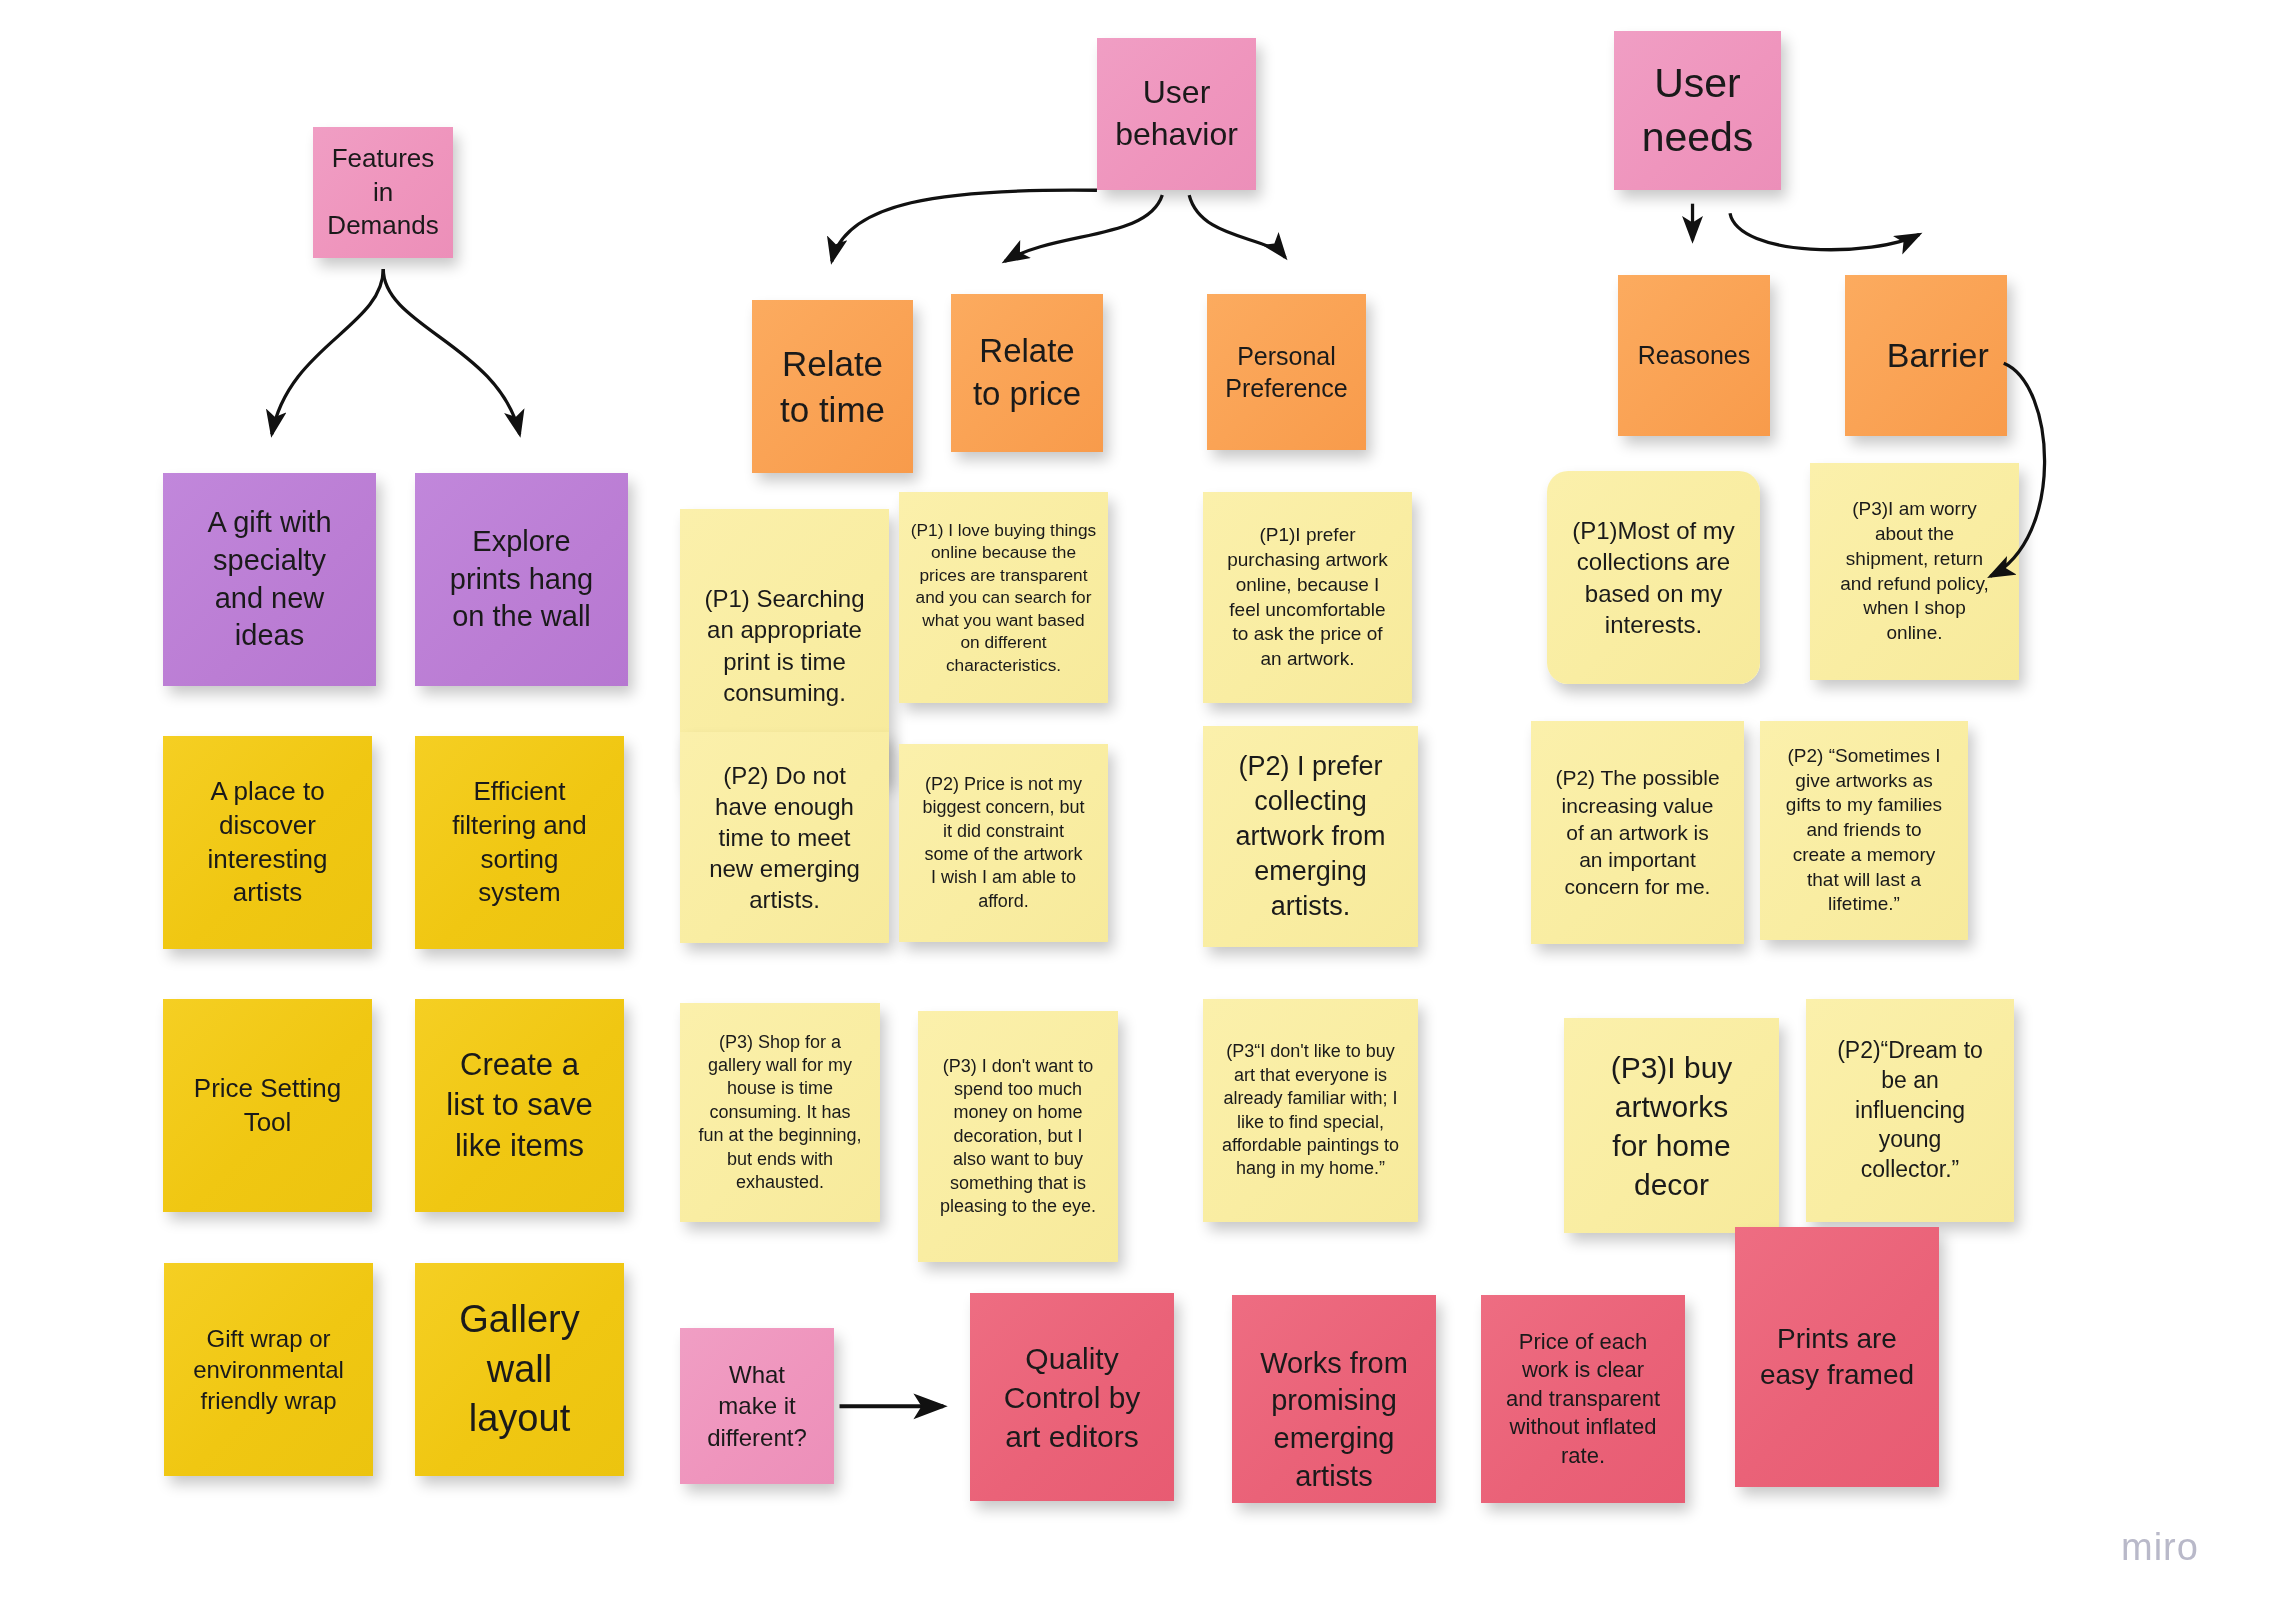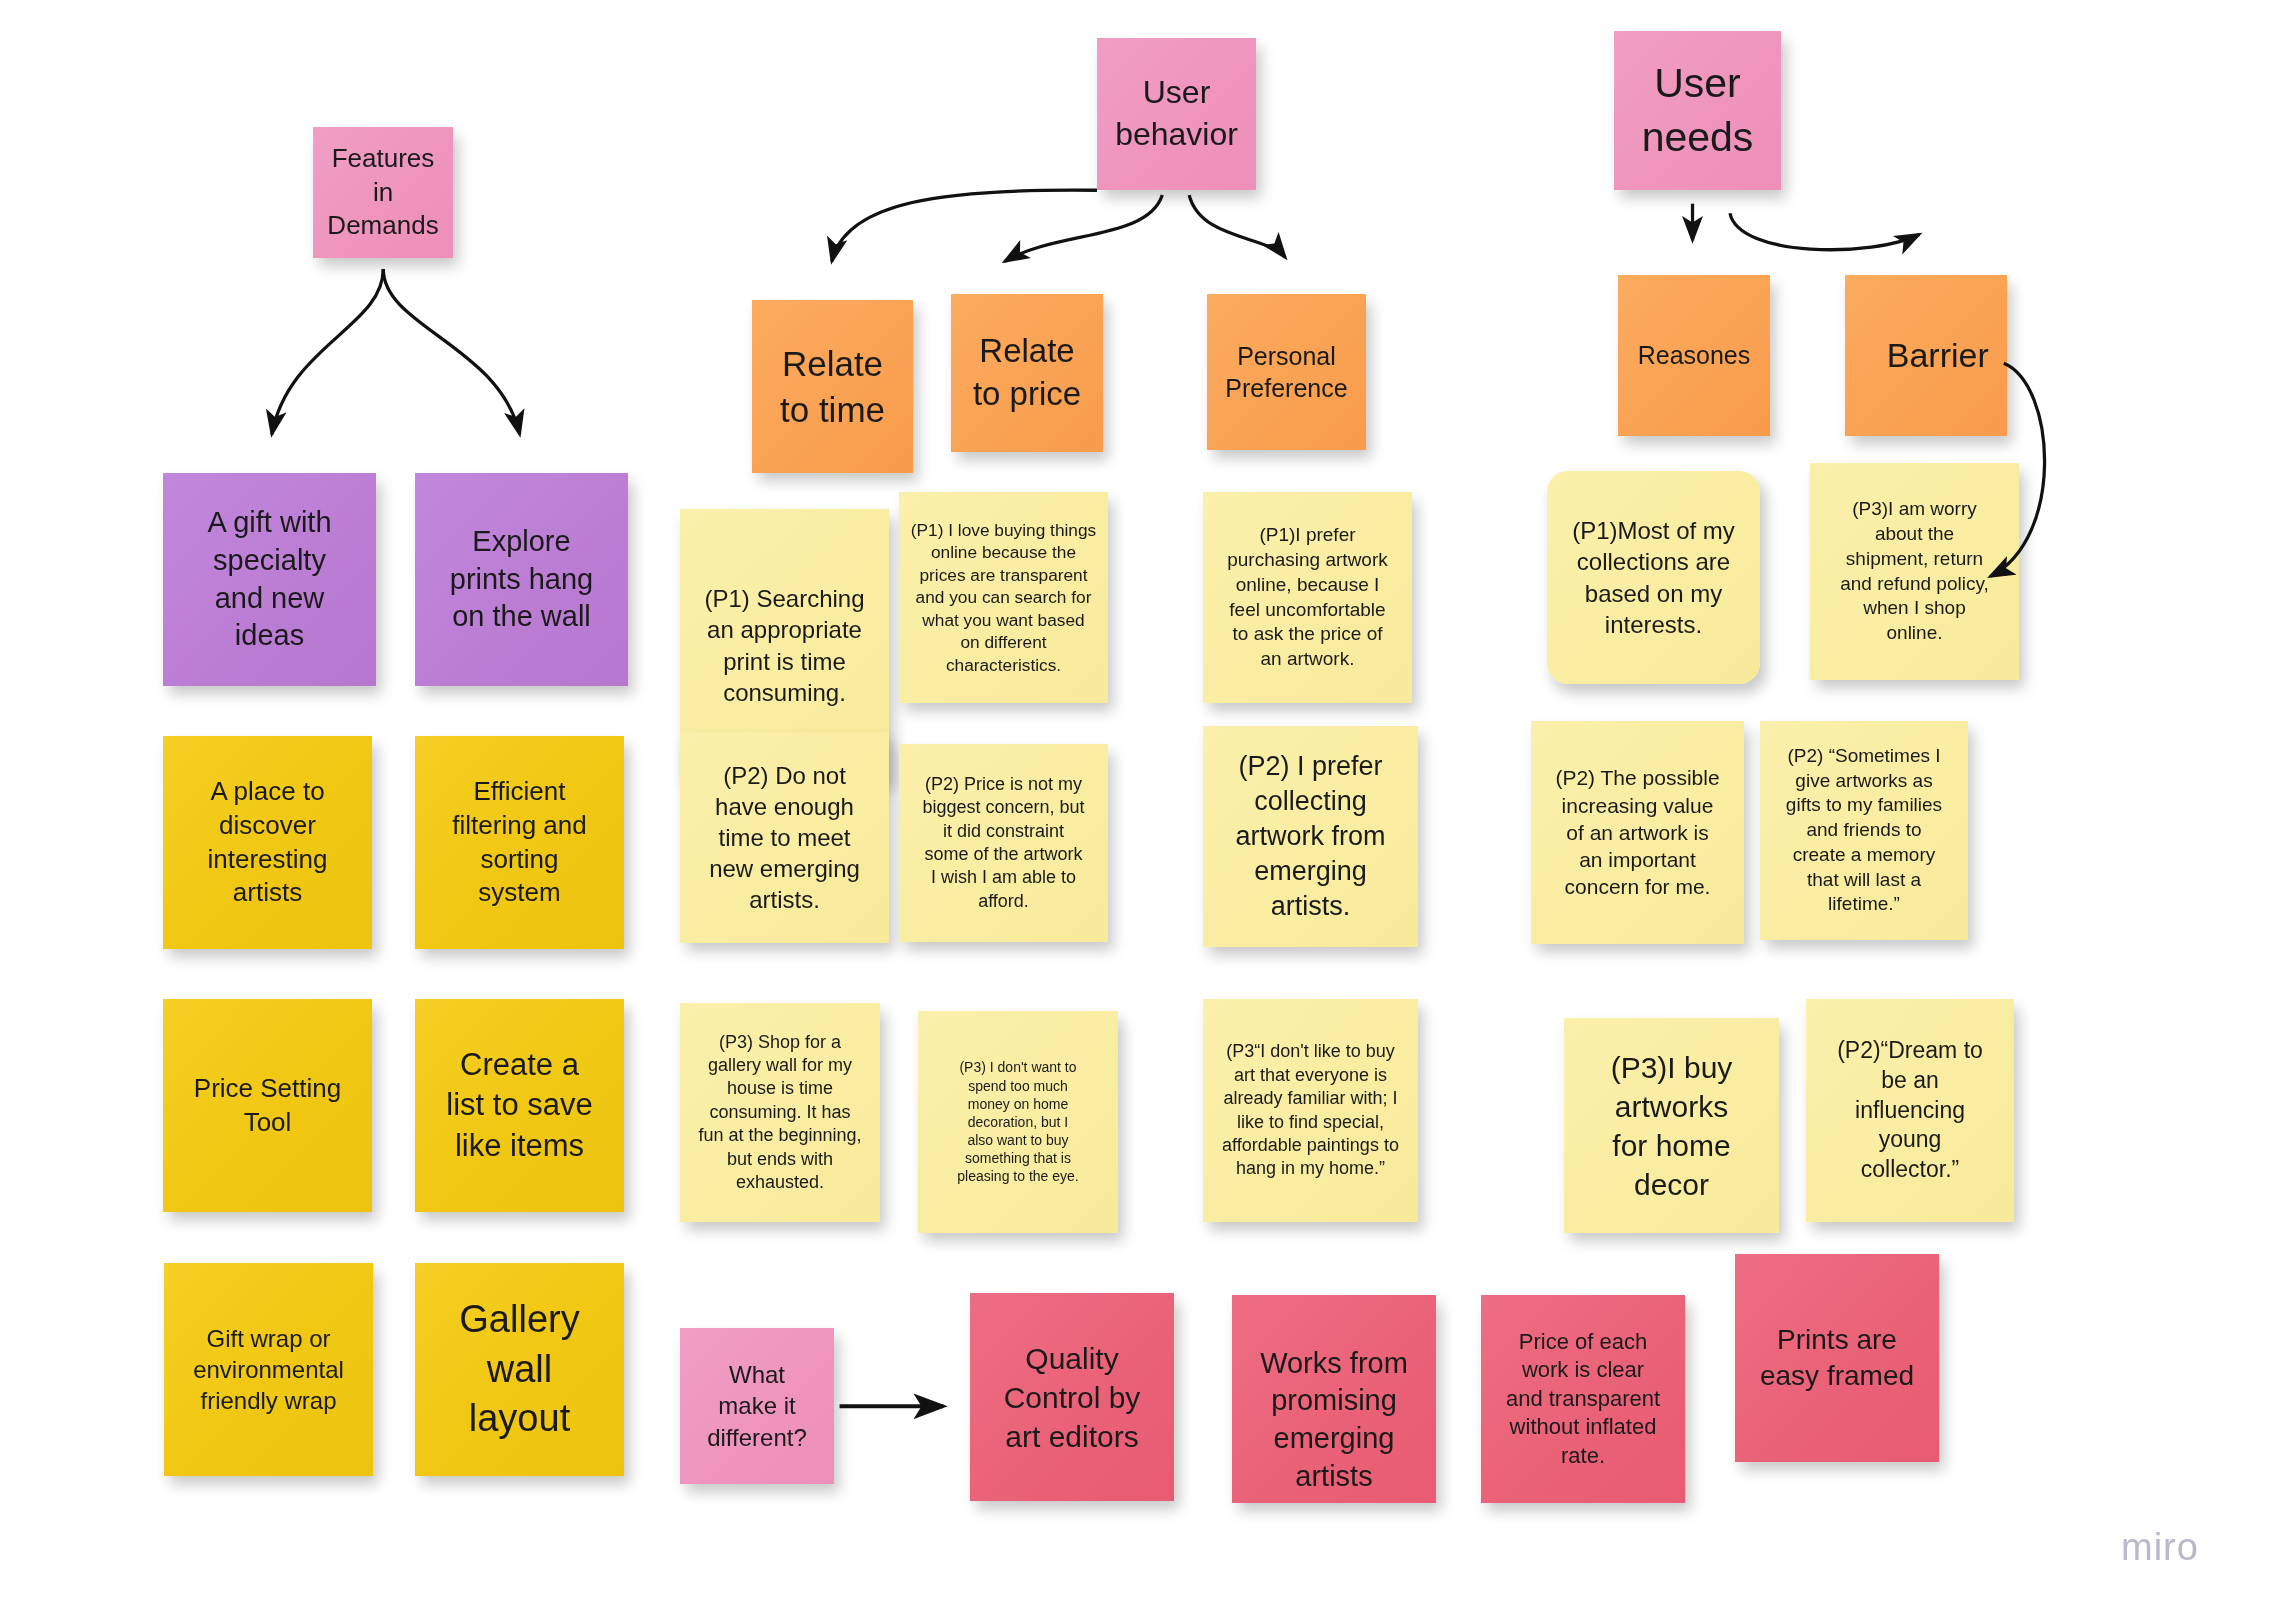--- a/index.html
+++ b/index.html
@@ -157,21 +157,21 @@
 create a memory
 that will last a
 lifetime.”</span></div>
     <div class="note c-lightyellow" style="left: 680px; top: 1003px; width: 200px; height: 219px; font-size: 18px;"><span class="txt">(P3) Shop for a
 gallery wall for my
 house is time
 consuming. It has
 fun at the beginning,
 but ends with
 exhausted.</span></div>
-    <div class="note c-lightyellow" style="left: 918px; top: 1011px; width: 200px; height: 222px; font-size: 14px;"><span class="txt">(P3) I don't want to
+    <div class="note c-lightyellow" style="left: 918px; top: 1011px; width: 200px; height: 251px; font-size: 18px;"><span class="txt">(P3) I don't want to
 spend too much
 money on home
 decoration, but I
 also want to buy
 something that is
 pleasing to the eye.</span></div>
     <div class="note c-lightyellow" style="left: 1203px; top: 999px; width: 215px; height: 223px; font-size: 18px;"><span class="txt">(P3“I don't like to buy
 art that everyone is
 already familiar with; I
 like to find special,
@@ -194,21 +194,21 @@
 art editors</span></div>
     <div class="note c-red" style="left: 1232px; top: 1295px; width: 204px; height: 208px; font-size: 29px; align-items: flex-end;"><span class="txt">Works from
 promising
 emerging
 artists</span></div>
     <div class="note c-red" style="left: 1481px; top: 1295px; width: 204px; height: 208px; font-size: 22px;"><span class="txt">Price of each
 work is clear
 and transparent
 without inflated
 rate.</span></div>
-    <div class="note c-red" style="left: 1735px; top: 1254px; width: 204px; height: 208px; font-size: 28px;"><span class="txt">Prints are
+    <div class="note c-red" style="left: 1735px; top: 1227px; width: 204px; height: 260px; font-size: 28px;"><span class="txt">Prints are
 easy framed</span></div>
     <svg class="links" viewBox="0 0 2384 1677" xmlns="http://www.w3.org/2000/svg">
     <defs>
       <marker id="ah" markerWidth="9" markerHeight="9" refX="7.4" refY="3.2" orient="auto" markerUnits="strokeWidth">
         <path d="M0,0 L8.5,3.2 L0,6.4 L2,3.2 z" fill="#111111"></path>
       </marker>
     </defs>
 
     <path d="M399,280 C399,340 300,360 283,452" fill="none" stroke="#111111" stroke-width="3.4" marker-end="url(#ah)"></path>
     <path d="M399,280 C399,340 520,360 541,452" fill="none" stroke="#111111" stroke-width="3.4" marker-end="url(#ah)"></path>

